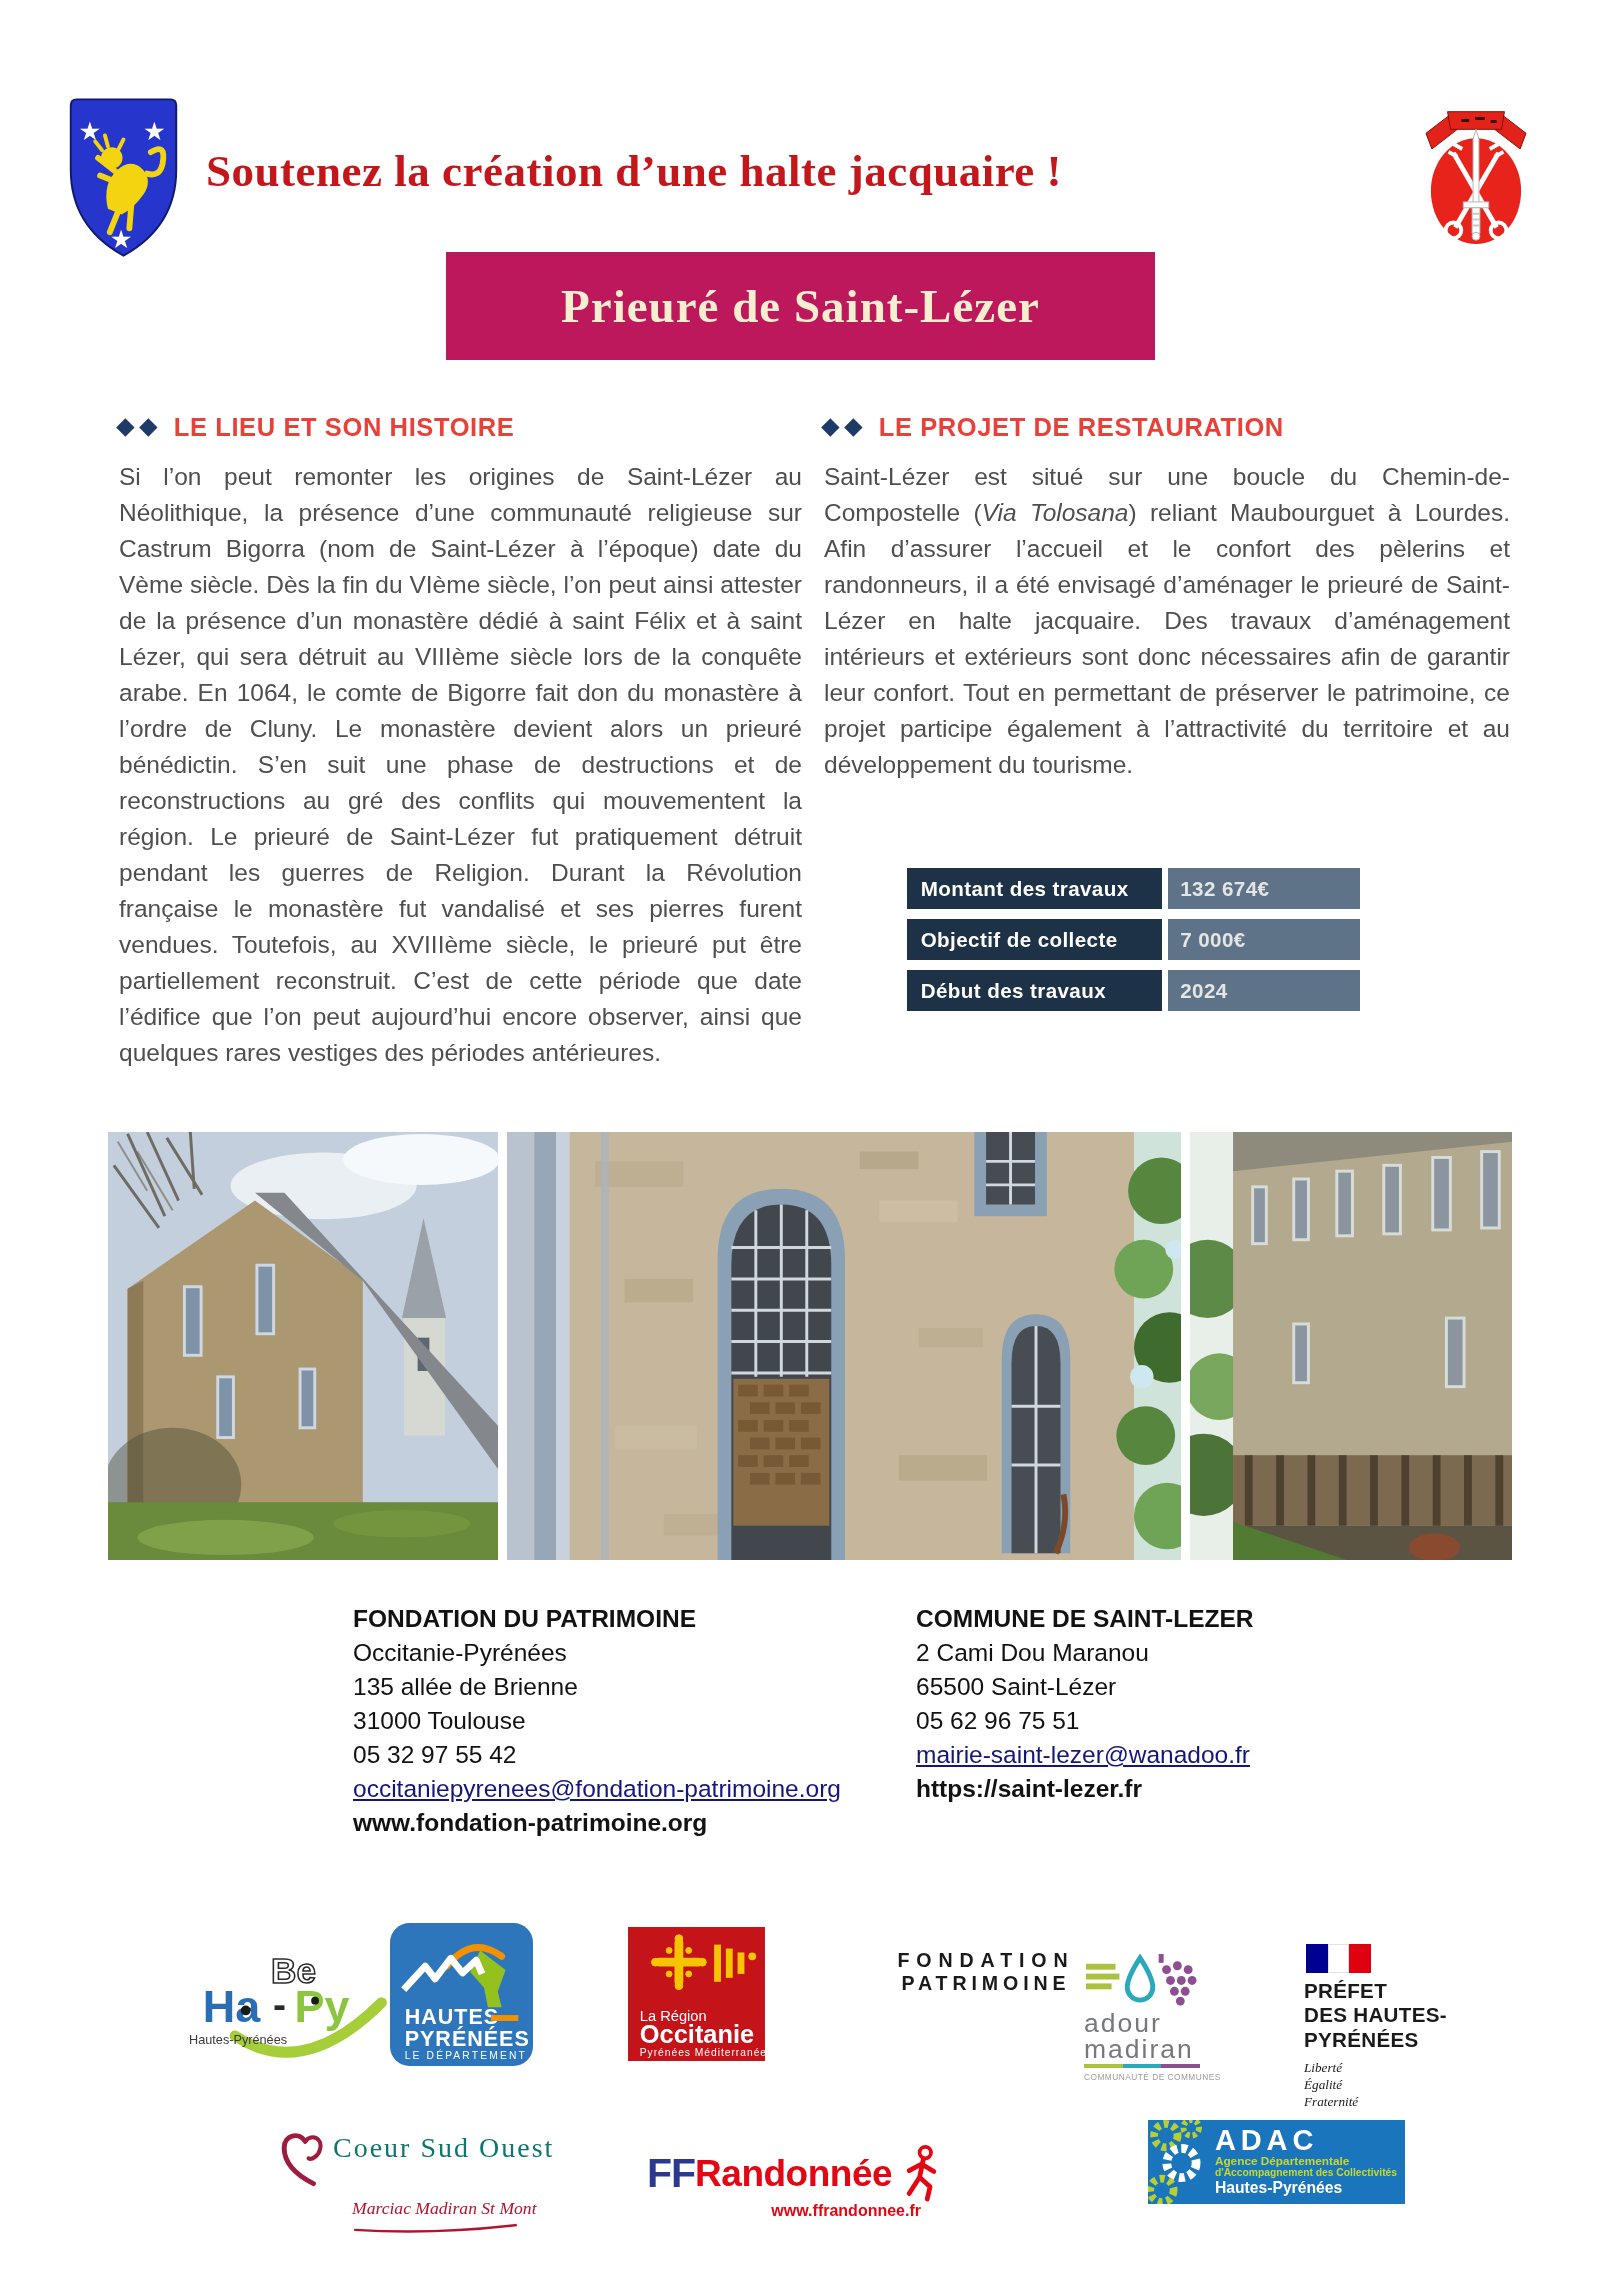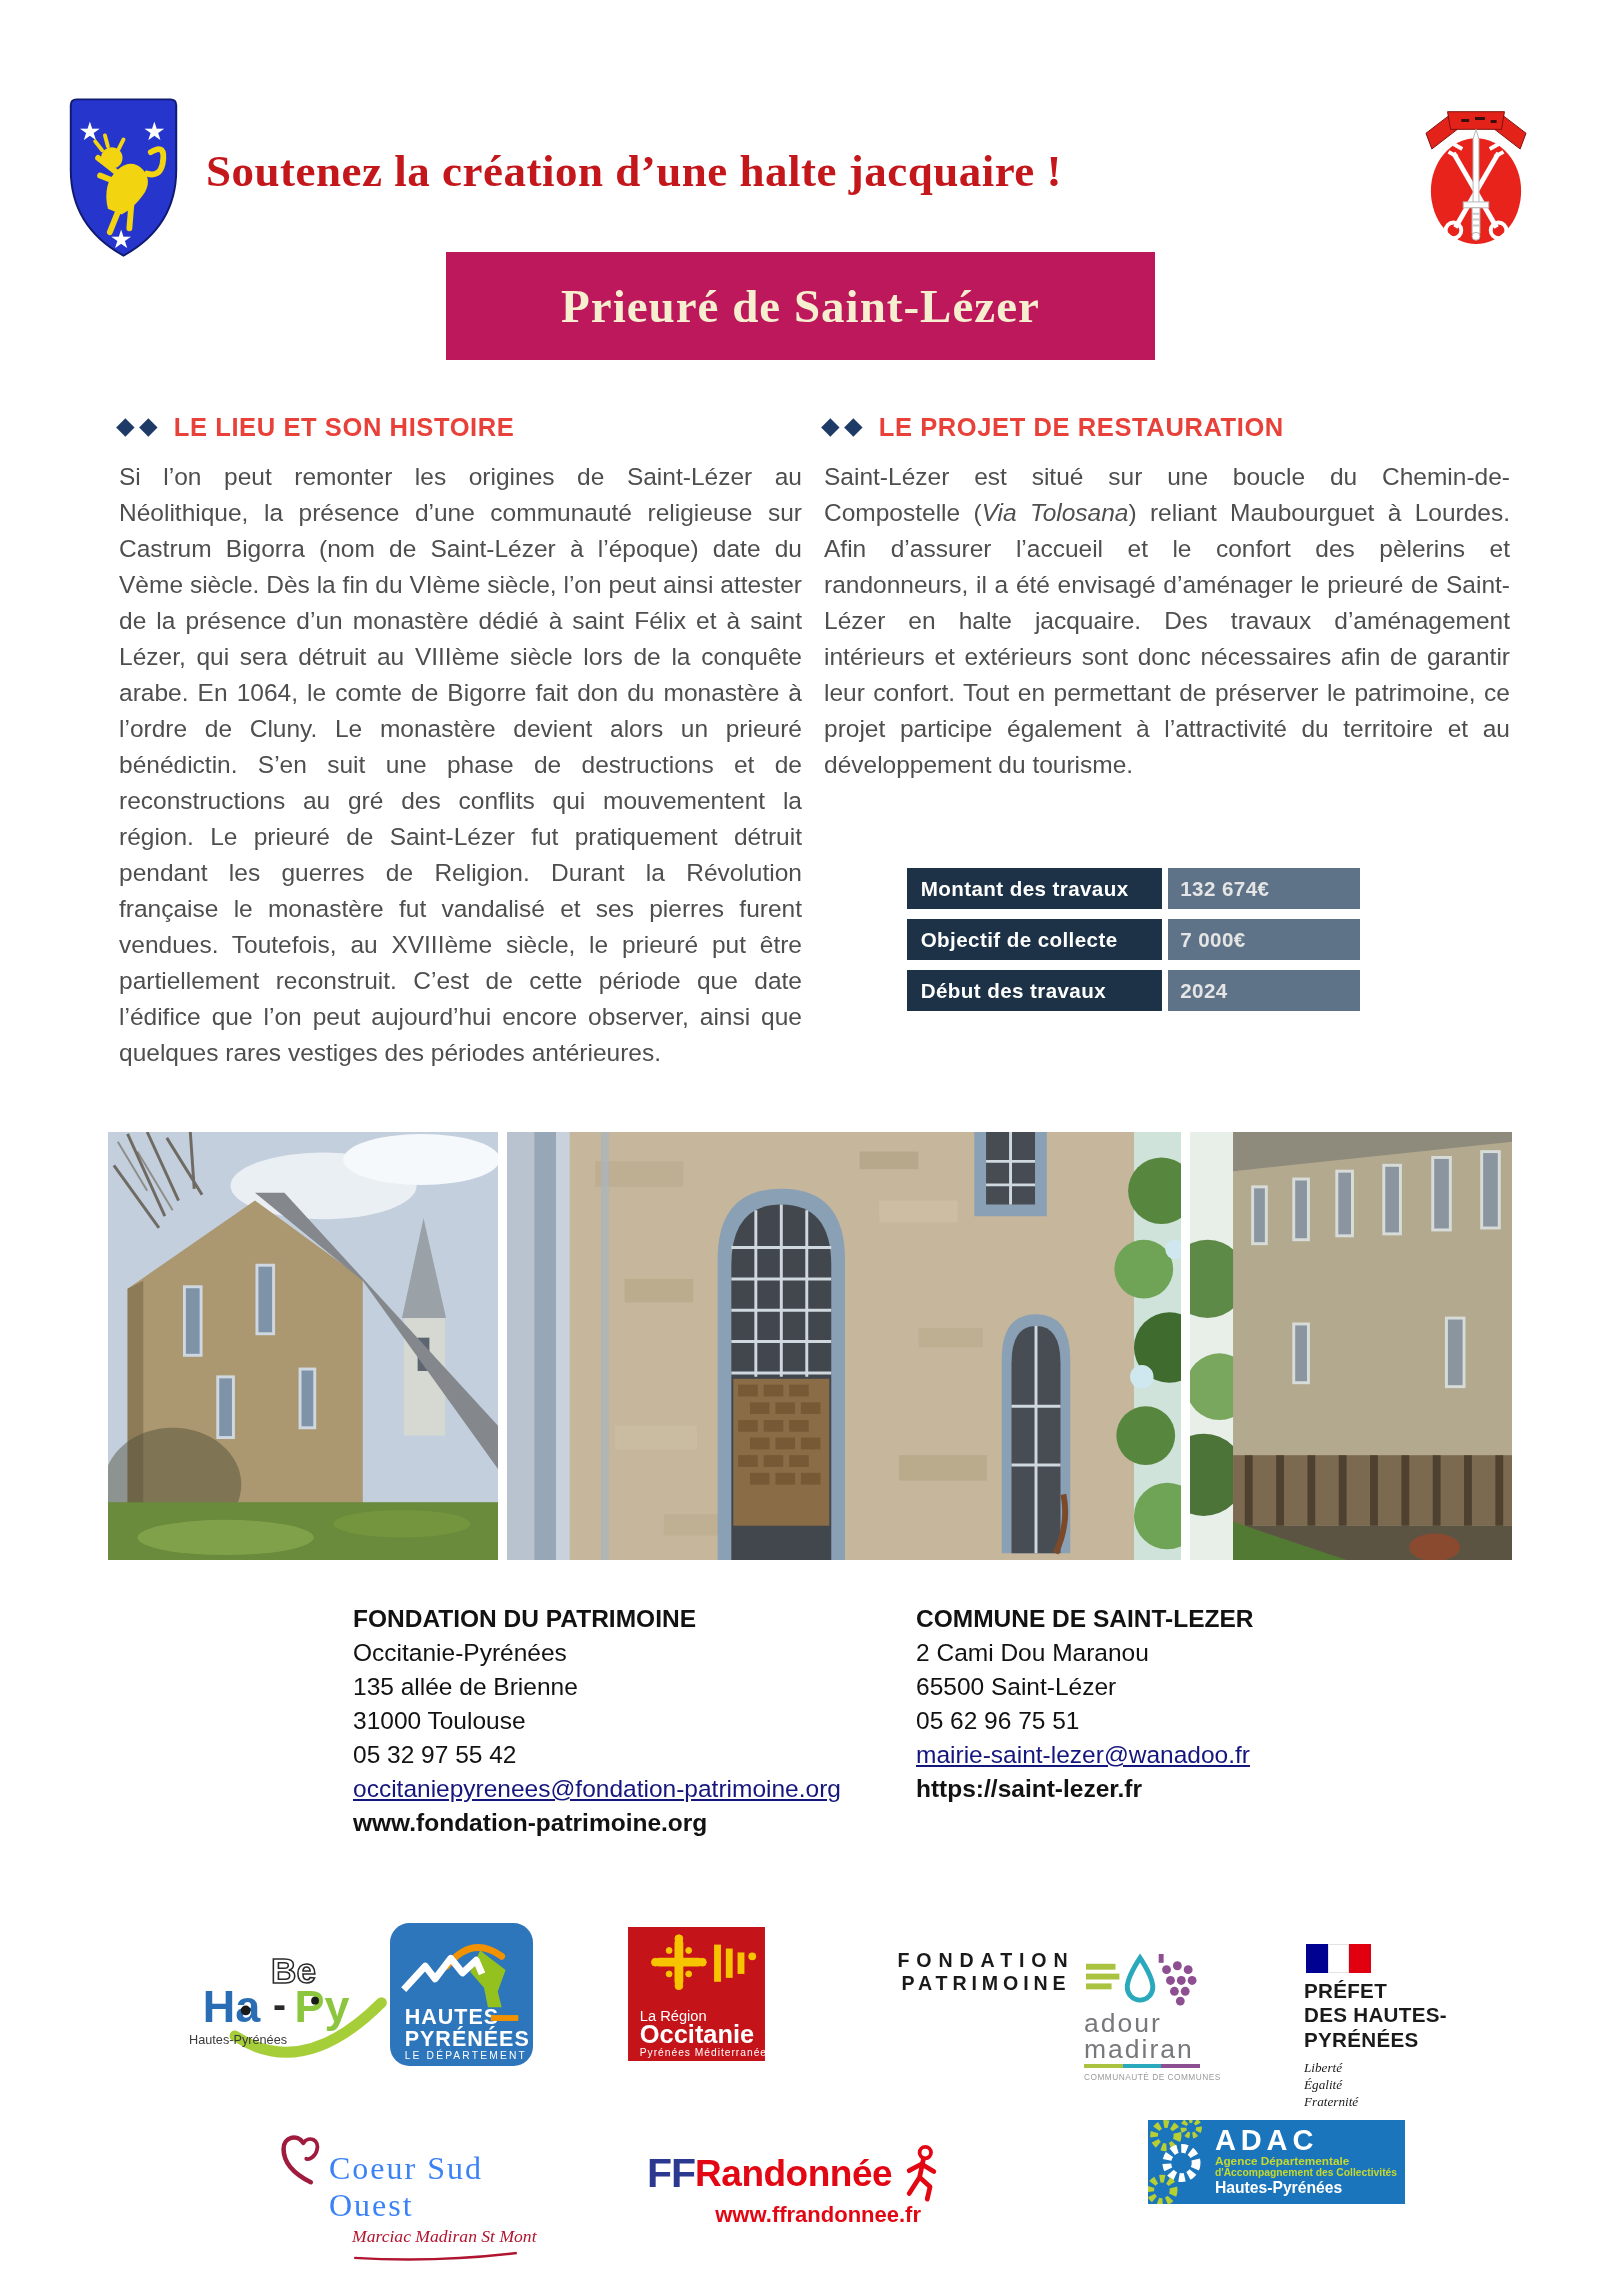--- a/index.html
+++ b/index.html
@@ -80,30 +80,30 @@
   
   .pref { left:1304px; top:1944px; width:196px; height:137px; color:#1a1a1a; }
   .pref-flag { display:flex; width:65px; height:29px; margin-left:2px; }
   .pref-flag span { width:21.6px; height:29px; }
   .pref-title { font-weight:bold; font-size:20.6px; line-height:24.5px; margin-top:5.9px; letter-spacing:0.3px; }
   .pref-motto { font-family:"Liberation Serif", serif; font-style:italic; font-size:13.2px;
                 line-height:16.7px; margin-top:7.8px; }
   
   .cso { left:276px; top:2129px; width:284px; height:93px; }
   .cso-row { display:flex; align-items:flex-start; }
-  .cso-name { font-family:"Liberation Serif", serif; font-size:32px; color:#3b82f6;
-              letter-spacing:2px; margin-top:21px; }
+  .cso-name { font-family:"Liberation Serif", serif; font-size:28px; color:#0f766e;
+              letter-spacing:2px; margin-top:3px; }
   .cso-sub { font-family:"Liberation Serif", serif; font-style:italic; font-size:17.6px;
              color:#b0142f; margin:2px 0 0 76px; }
   
   .ffr { left:647px; top:2145px; width:304px; height:88px; }
   .ffr-row { display:flex; align-items:center; }
   .ffr-ff { color:#2b3990; font-weight:bold; font-size:41px; letter-spacing:-1px; }
   .ffr-rando { color:#e30613; font-weight:bold; font-size:37px; letter-spacing:-0.5px; }
-  .ffr-url { color:#e30613; font-weight:bold; font-size:22px; text-align:right;
+  .ffr-url { color:#e30613; font-weight:bold; font-size:16px; text-align:right;
              width:274px; margin-top:0px; }
   
   .adac { left:1148px; top:2120px; width:257px; height:84px; background:#1b75bc;
           display:flex; align-items:center; }
   .adac-text { margin-left:3.9px; }
   .adac-name { color:#ffffff; font-weight:bold; font-size:29px; letter-spacing:4.9px; line-height:27.4px; }
   .adac-l2 { color:#c5d92d; font-weight:bold; font-size:11.8px; line-height:12.7px; }
   .adac-l3 { color:#c5d92d; font-weight:bold; font-size:10.3px; line-height:11.8px; }
   .adac-l4 { color:#ffffff; font-weight:bold; font-size:15.7px; line-height:17.6px; }
 </style>

